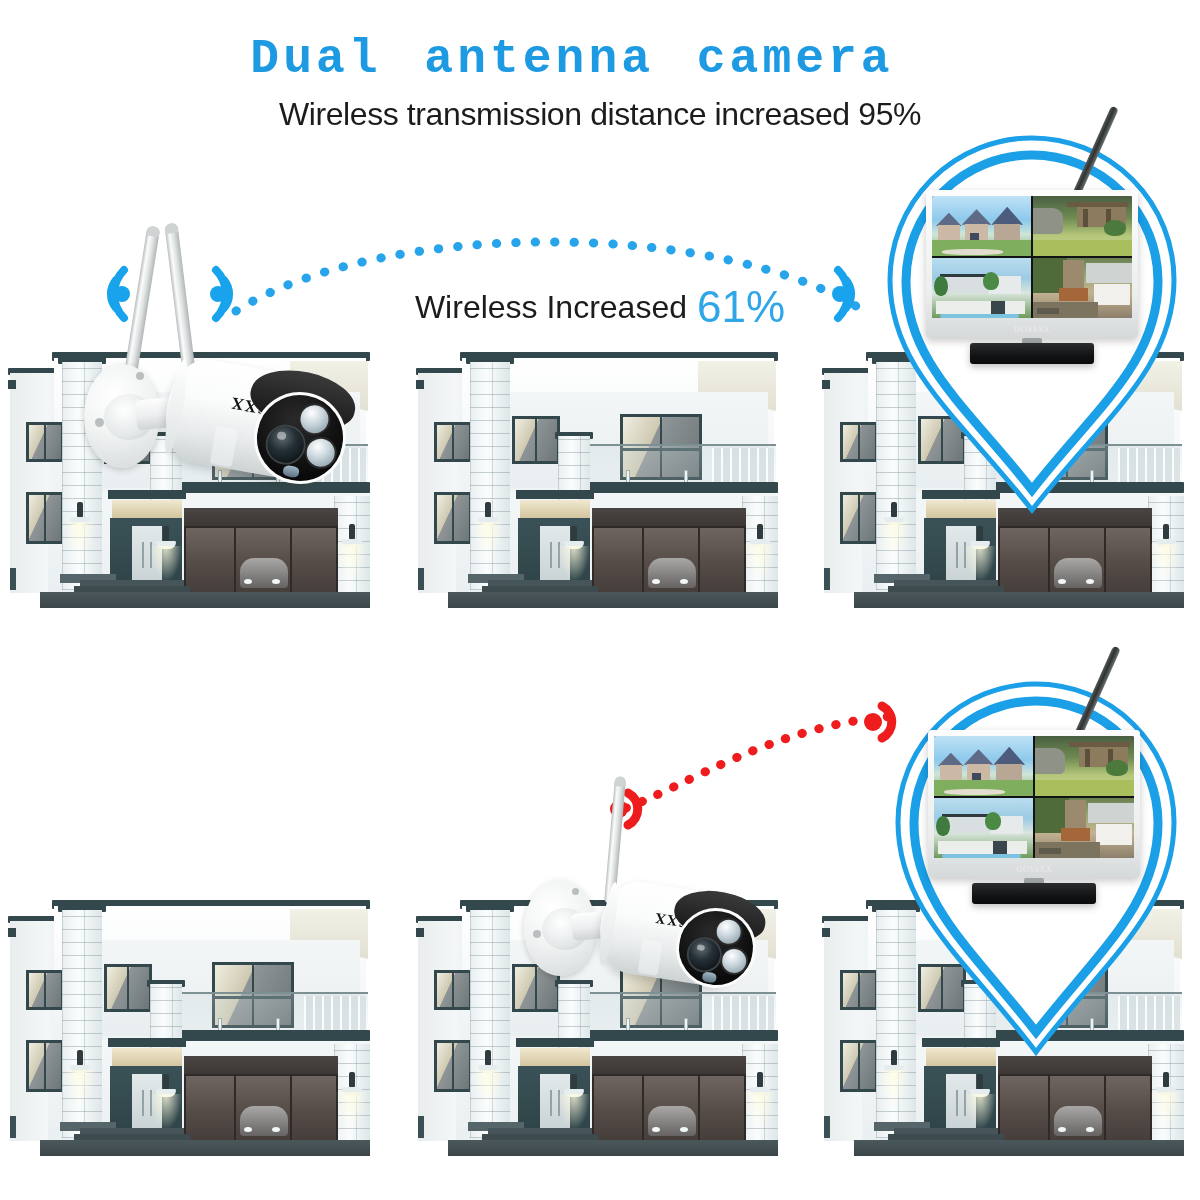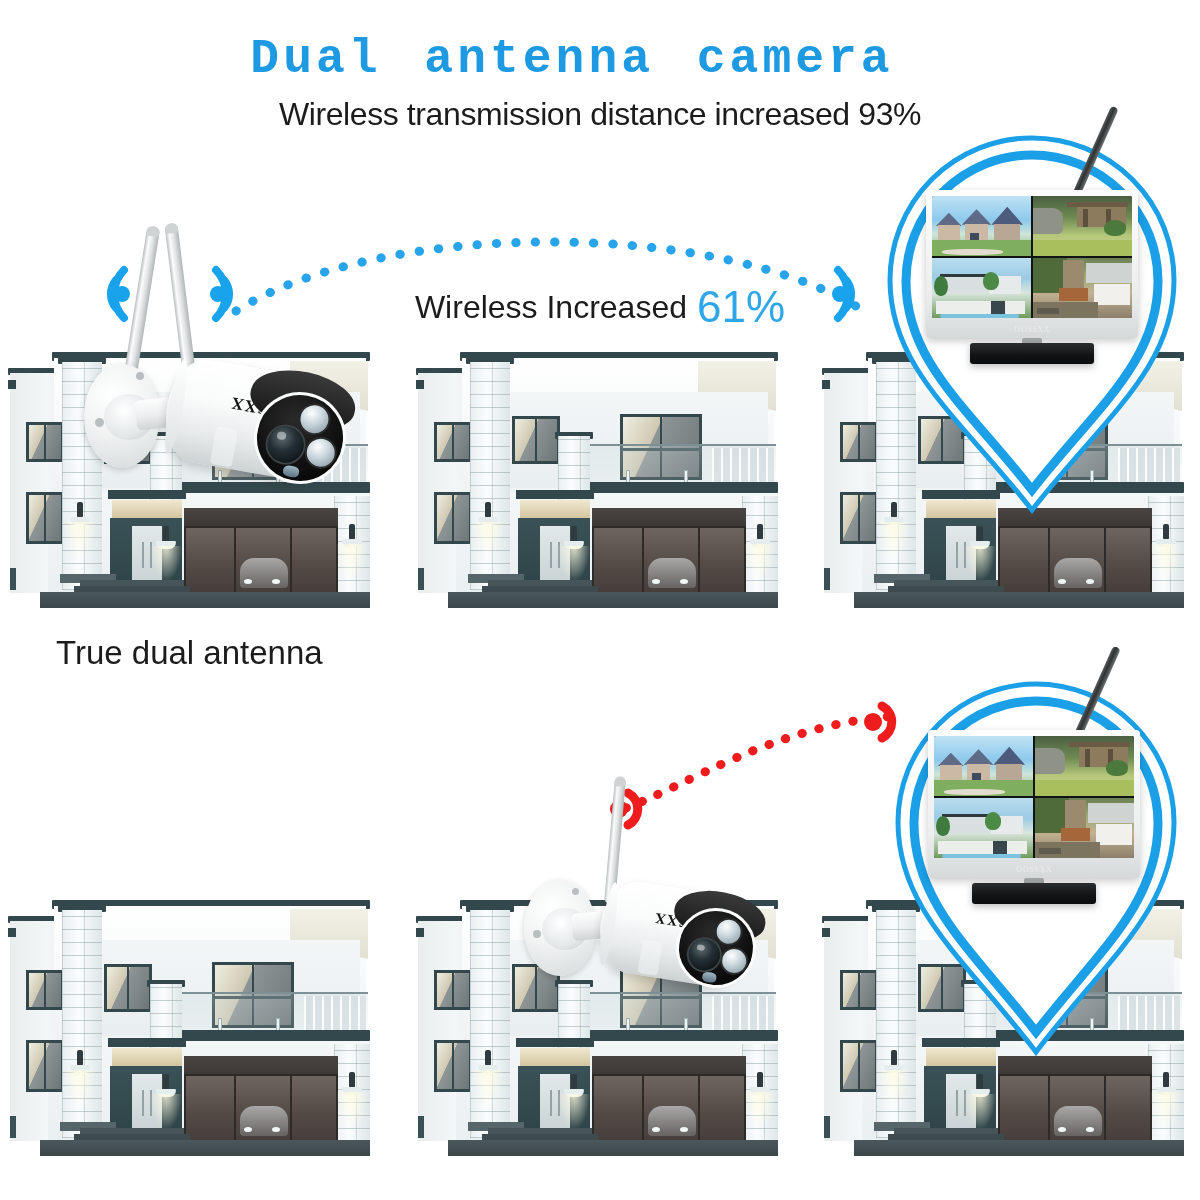--- a/index.html
+++ b/index.html
@@ -365,21 +365,21 @@
   .fenceA{position:absolute;background:#efeeea;}
   .poolA{position:absolute;background:#7cc3e0;border-radius:3px;}
   .shadeA{position:absolute;background:#2f3a3f;}
 </style>
 </head>
 <body>
 
 <div class="stage">
 
   <div class="title">Dual  antenna  camera</div>
-  <div class="subtitle">Wireless transmission distance increased 93%</div>
+  <div class="subtitle">Wireless transmission distance increased 95%</div>
 
   <div class="house" style="left:4px;top:340px;">
     <div class="h-inner">
       <div class="wing-roof"></div>
         <div class="wing"></div>
         <div class="wing-nub"></div>
         <div class="wing-nub2"></div>
       <div class="upper-roof"></div>
         <div class="upper"></div>
         <div class="upper-eave"></div>
@@ -846,21 +846,20 @@
           <div class="blob" style="left:0%;bottom:0%;width:66%;height:26%;background:#7d7460;"></div>
           <div class="blob" style="left:4%;bottom:6%;width:22%;height:10%;background:#5e5b4e;"></div>
         </div>
       </div>
       <div class="nvr-brand" style="font-size:8px;bottom:4px;">OOSSXX</div>
     </div>
     <div class="nvr-stand-neck" style="left:96px;top:148px;width:20px;height:7px;"></div>
     <div class="nvr-stand-base" style="left:44px;top:153px;width:124px;height:21px;"></div>
   </div>
 
-  <div class="caption">True dual antenna</div>
 
   <svg class="arc" style="left:610px;top:690px;width:300px;height:130px;z-index:12;" width="300" height="130" viewBox="0 0 300 130">
     <path d="M16,118 C76,96 166,34 286,26" fill="none" stroke="#ee1c1c" stroke-width="9" stroke-linecap="round" stroke-dasharray="0.4 17"></path>
   </svg>
 
   <div class="wifi" style="left:608px;top:783px;z-index:14;">
     <svg width="40" height="52" viewBox="0 0 40 52">
       <g fill="none" stroke="#ee1c1c" stroke-width="9" stroke-linecap="round">
         <path d="M20,10 A18,18 0 0 1 20,42"></path>
       </g>

